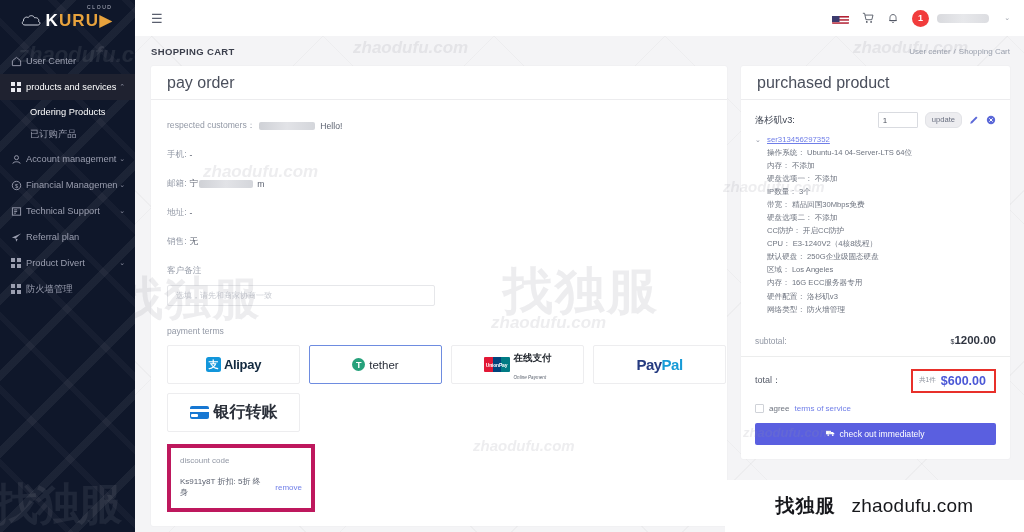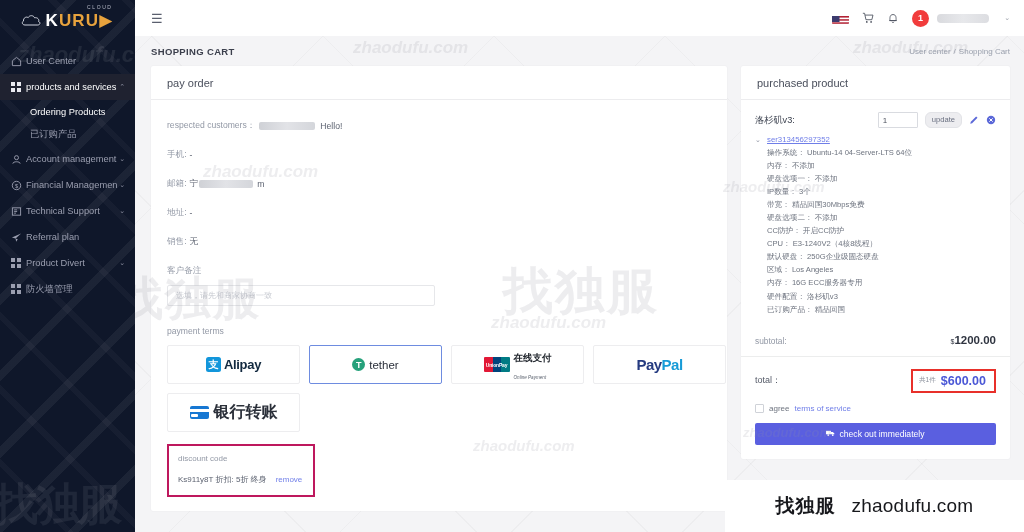--- a/index.html
+++ b/index.html
@@ -102,21 +102,21 @@
   }
   #pagehead .title { font-size: 9.5px; font-weight: bold; color: #3b3f4c; letter-spacing: .35px; }
   #pagehead .crumb { margin-left: auto; font-size: 8px; color: #9aa0ad; }
   #pagehead .crumb .sep { margin: 0 3px; }
 
   #content { display: flex; gap: 14px; padding: 0 14px 0 16px; position: relative; z-index: 2; align-items: flex-start; }
 
   .card { background: #fff; border-radius: 2px; box-shadow: 0 0 2px rgba(0,0,0,.06); }
   .card-head {
     height: 34px; display: flex; align-items: center; padding: 0 16px;
-    border-bottom: 1px solid #ececee; font-size: 11px; color: #4a4f5c;
+    border-bottom: 1px solid #ececee; font-size: 16px; color: #4a4f5c;
   }
 
   
   #left-card { width: 576px; }
   .form-body { padding: 20px 16px 14px 16px; }
   .frow { display: flex; align-items: center; font-size: 8.6px; color: #9298a5; margin-bottom: 17px; }
   .frow .lab { white-space: nowrap; }
   .frow .val { color: #5c6270; margin-left: 3px; }
   .redact { display: inline-block; height: 8px; border-radius: 2px;
     background: linear-gradient(90deg,#cfd1d6,#e2e3e7,#d4d6db); vertical-align: middle; }
@@ -152,21 +152,21 @@
   .pm-union .t2 { font-size: 4.6px; color: #5d6470; font-style: italic; }
   .pm-paypal { font-size: 15px; font-weight: bold; letter-spacing: -.5px; }
   .pm-paypal .a { color: #253b80; } .pm-paypal .b { color: #179bd7; }
   .pm-bank { display: flex; align-items: center; gap: 5px; }
   .pm-bank .card-ic { width: 19px; height: 13px; border-radius: 2px; background: #1677d2; position: relative; }
   .pm-bank .card-ic::after { content:""; position:absolute; left:1.5px; bottom:2px; width:7px; height:3px; background:#fff; border-radius:1px;}
   .pm-bank .card-ic::before { content:""; position:absolute; left:0; top:3px; right:0; height:3px; background:#fff;}
   .pm-bank .tx { font-size: 16px; color: #2b303a; font-weight: bold; font-family: Liberation Serif, serif; }
 
   .discount-box {
-    margin: 12px 0 0 0; width: 148px; border: 2px solid #be185d; padding: 8px 9px 10px 9px; background:#fff;
+    margin: 12px 0 0 0; width: 148px; border: 4px solid #be185d; padding: 8px 9px 10px 9px; background:#fff;
   }
   .discount-box .dtitle { font-size: 8px; color: #9298a5; margin-bottom: 11px; }
   .discount-box .drow { font-size: 8px; color: #5c6270; display:flex; align-items:center; gap:9px;}
   .discount-box .rm { color: #6f7ee8; cursor: pointer; }
 
   
   #right-card { width: 284px; }
   .rp-body { padding: 12px 14px 14px 14px; }
   .prod-row { display: flex; align-items: center; gap: 7px; }
   .prod-name { font-size: 9.2px; color: #3d4350; flex: 1; white-space: nowrap; }
@@ -509,21 +509,21 @@
               <div class="spec-li">硬盘选项一： 不添加</div>
               <div class="spec-li">IP数量： 3个</div>
               <div class="spec-li">带宽： 精品回国30Mbps免费</div>
               <div class="spec-li">硬盘选项二： 不添加</div>
               <div class="spec-li">CC防护： 开启CC防护</div>
               <div class="spec-li">CPU： E3-1240V2（4核8线程）</div>
               <div class="spec-li">默认硬盘： 250G企业级固态硬盘</div>
               <div class="spec-li">区域： Los Angeles</div>
               <div class="spec-li">内存： 16G ECC服务器专用</div>
               <div class="spec-li">硬件配置： 洛杉矶v3</div>
-              <div class="spec-li">已订购产品： 精品回国</div>
+              <div class="spec-li">网络类型： 防火墙管理</div>
             </div>
           </div>
 
           <div class="sub-row">
             <span class="lab">subtotal:</span>
             <span class="amt"><span class="cur">$</span><span>1200.00</span></span>
           </div>
 
           <div class="rp-div"></div>
 

